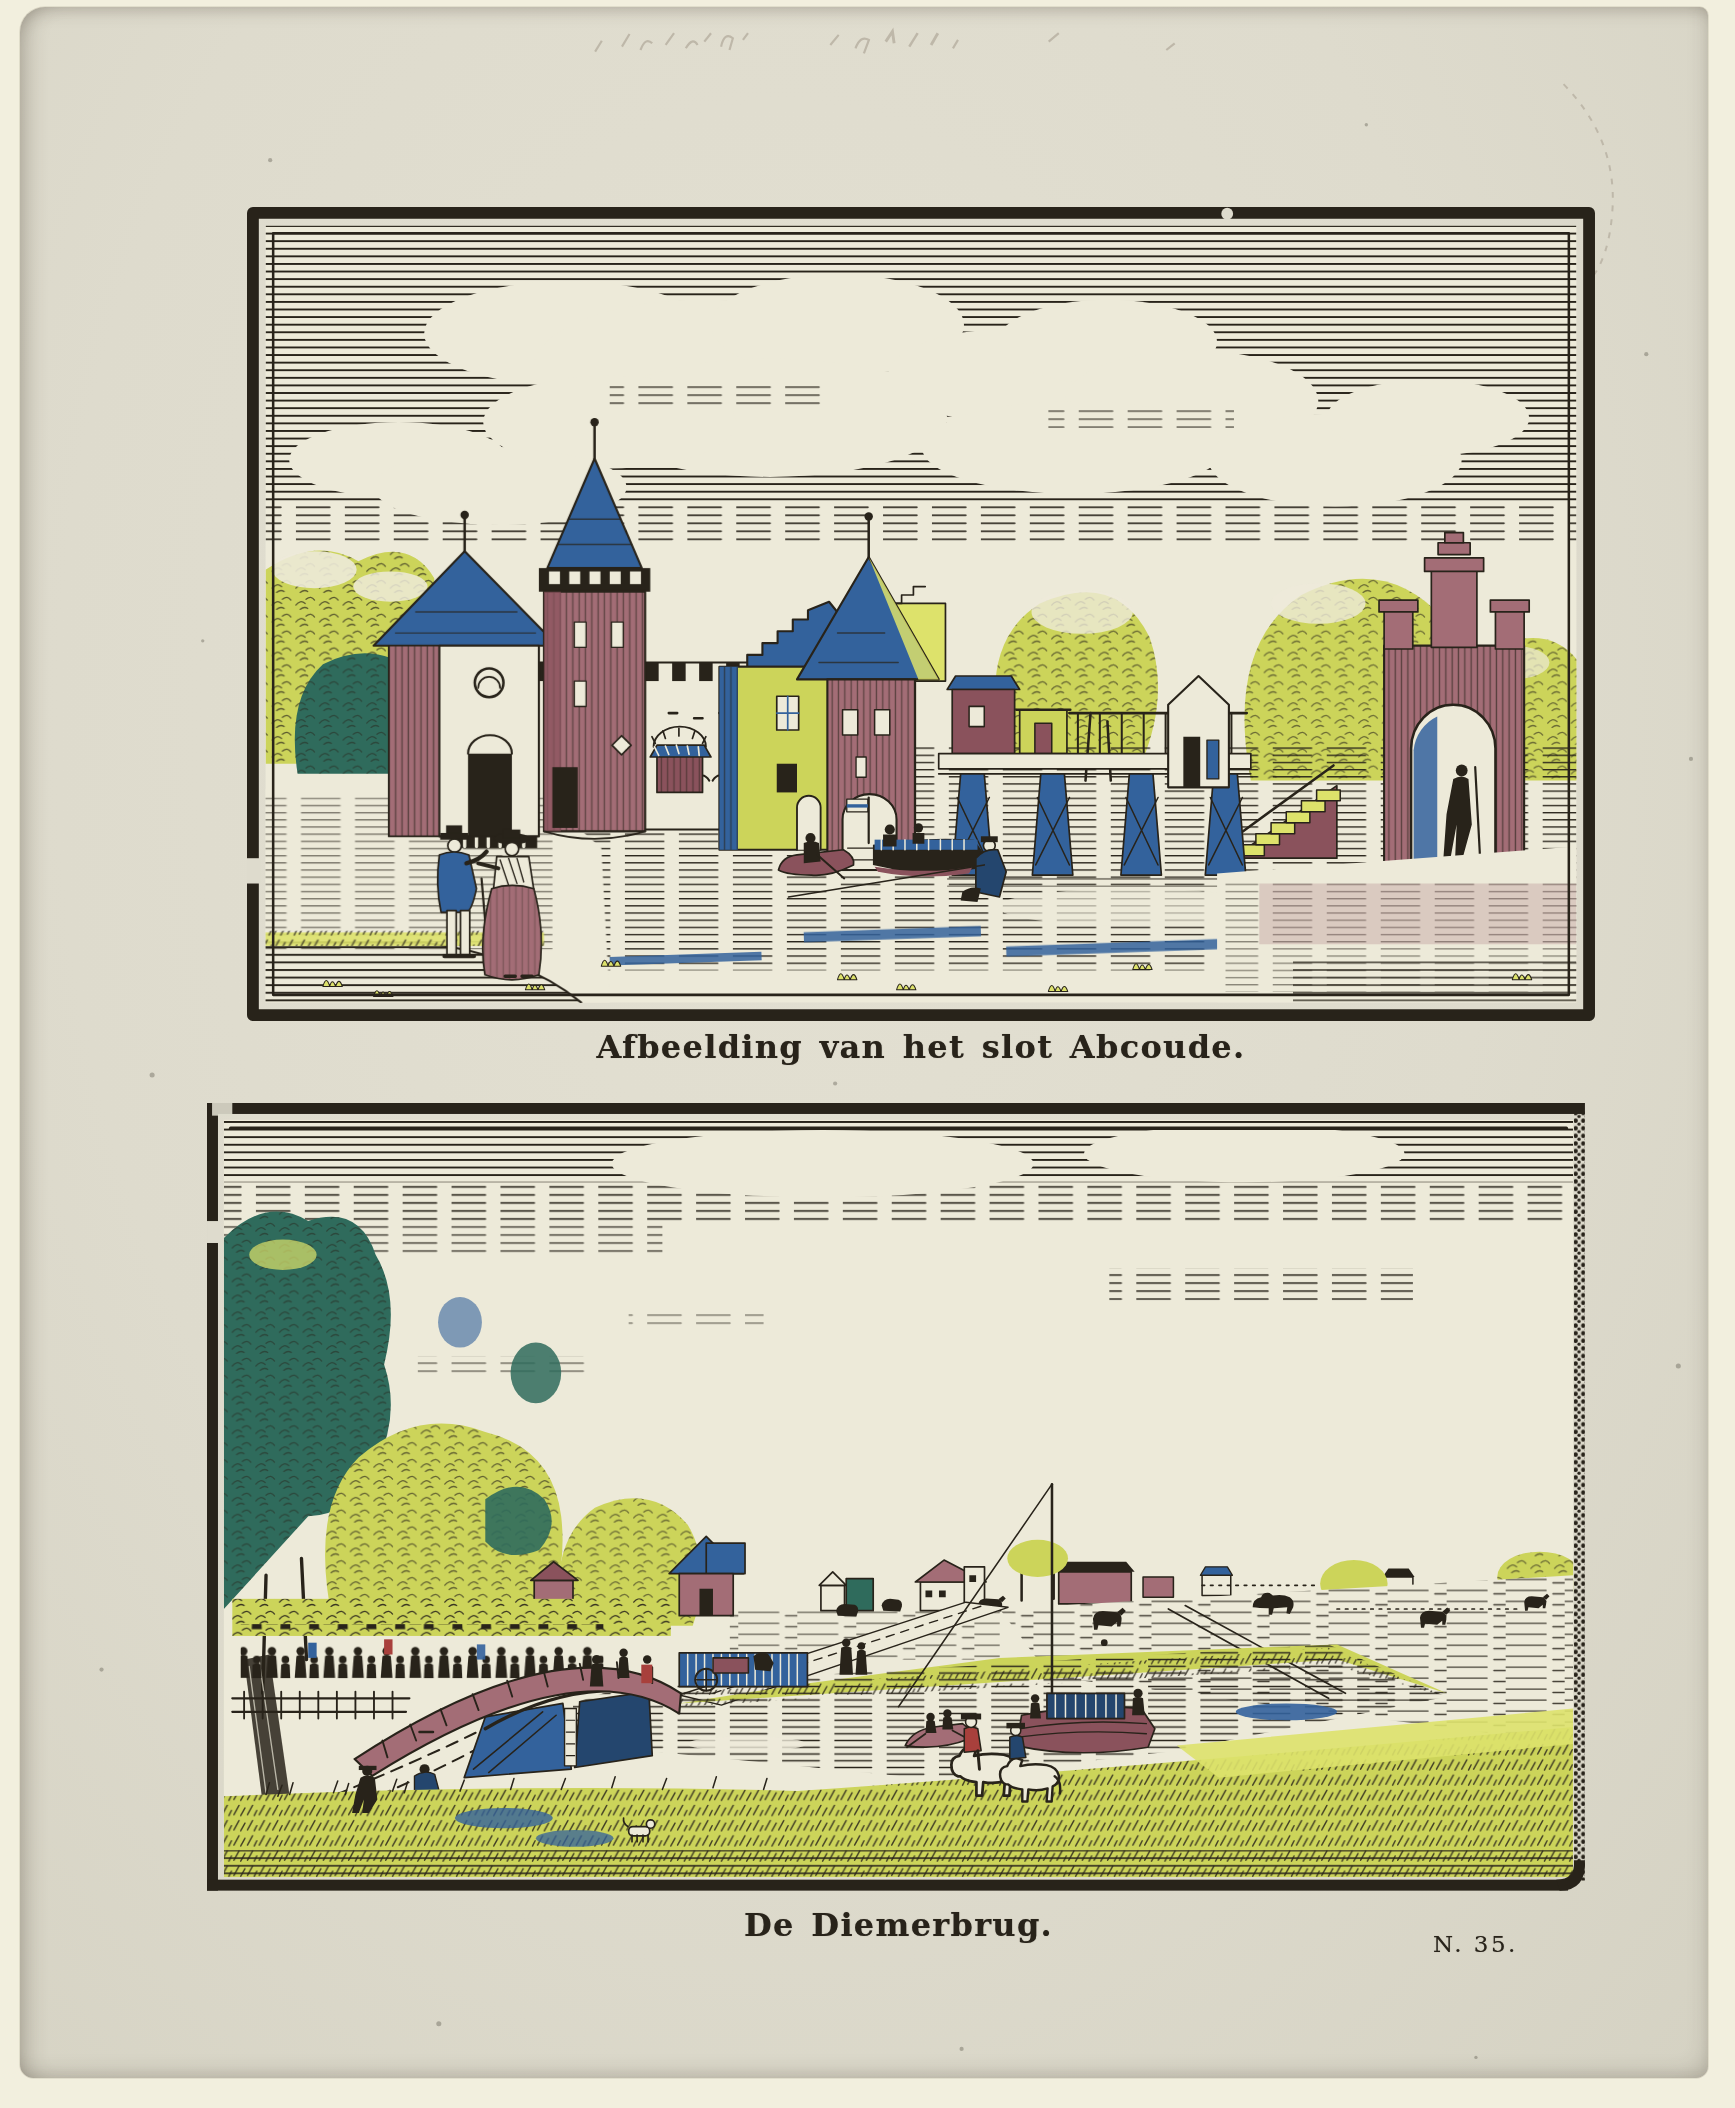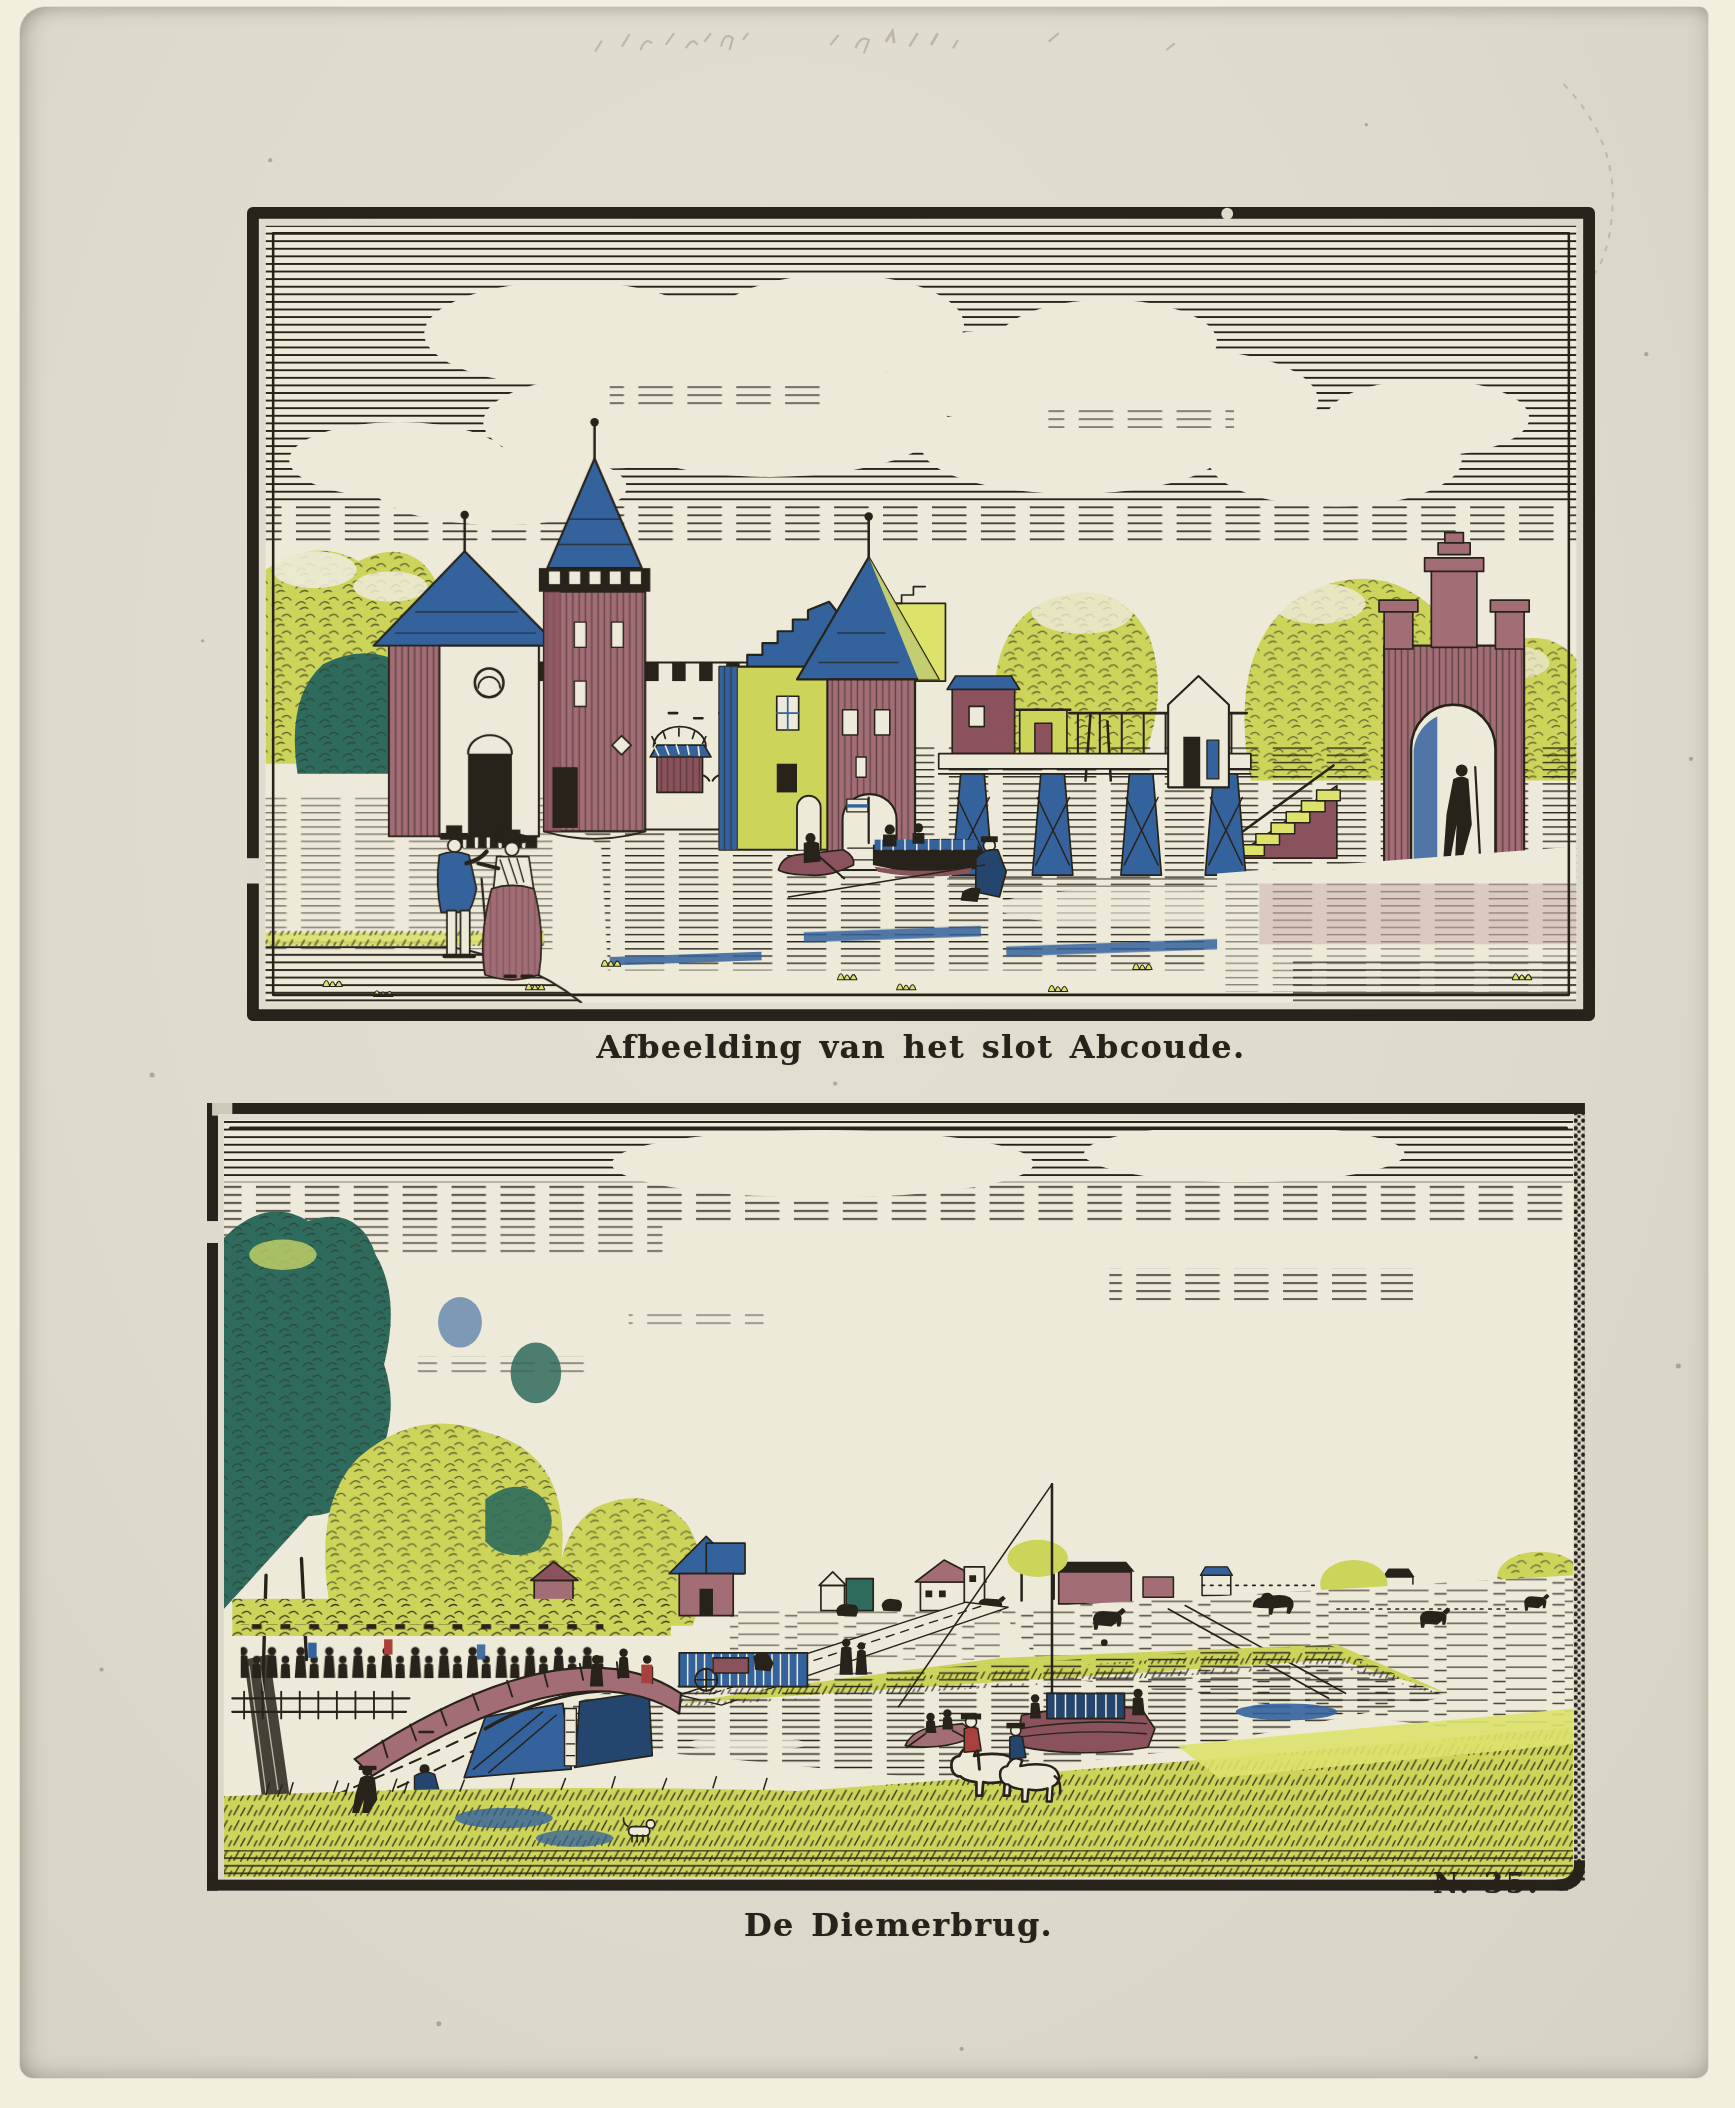--- a/index.html
+++ b/index.html
@@ -17,22 +17,22 @@
   .print{position:absolute;}
   .print svg{display:block;width:100%;height:auto;}
   .print svg *{stroke-linecap:round;stroke-linejoin:round;}
   .print-top{left:227px;top:200px;width:1348px;height:869px;}
   .print-bottom{left:187px;top:1096px;width:1383px;height:852px;}
   figcaption{position:absolute;left:0;right:0;text-align:center;}
   .caption-text{font-weight:700;font-size:32px;letter-spacing:1.3px;word-spacing:4.2px;
         color:var(--ink,#28231a);text-shadow:0 0 0.8px rgba(40,33,24,.45);}
   .print-top figcaption{top:821px;}
   .print-bottom figcaption{top:803px;}
-  .catalog{position:absolute;left:1413px;top:1860px;width:169px;
-        font-weight:700;font-size:28px;letter-spacing:2.5px;color:var(--ink,#28231a);
+  .catalog{position:absolute;left:1413px;top:1924px;width:169px;
+        font-weight:400;font-size:23px;letter-spacing:2.5px;color:var(--ink,#28231a);
         text-shadow:0 0 0.8px rgba(40,33,24,.4);}
   .pencil{position:absolute;left:557px;top:1.7px;width:641px;height:84px;opacity:.75;}
   .scratch{position:absolute;left:1518px;top:67px;width:169px;height:219px;opacity:.55;}
   .specks{position:absolute;left:0;top:0;width:1736px;height:2108px;pointer-events:none;}
   
   .f-ink{fill:var(--ink,#28231a)} .f-cream{fill:var(--cream,#edead9)} .f-paper{fill:var(--paper,#dedbcd)}
   .f-char{fill:var(--chartreuse,#ccd45a)} .f-charb{fill:var(--chartreuse-bright,#dde26b)}
   .f-teal{fill:var(--teal-green,#2f6b5c)} .f-blue{fill:var(--blue,#33629c)} .f-blued{fill:var(--blue-deep,#24466e)}
   .f-mauve{fill:var(--mauve,#a36d76)} .f-mauved{fill:var(--mauve-deep,#8a525c)} .f-red{fill:var(--red-accent,#a8403c)}
   .f-none{fill:none}

